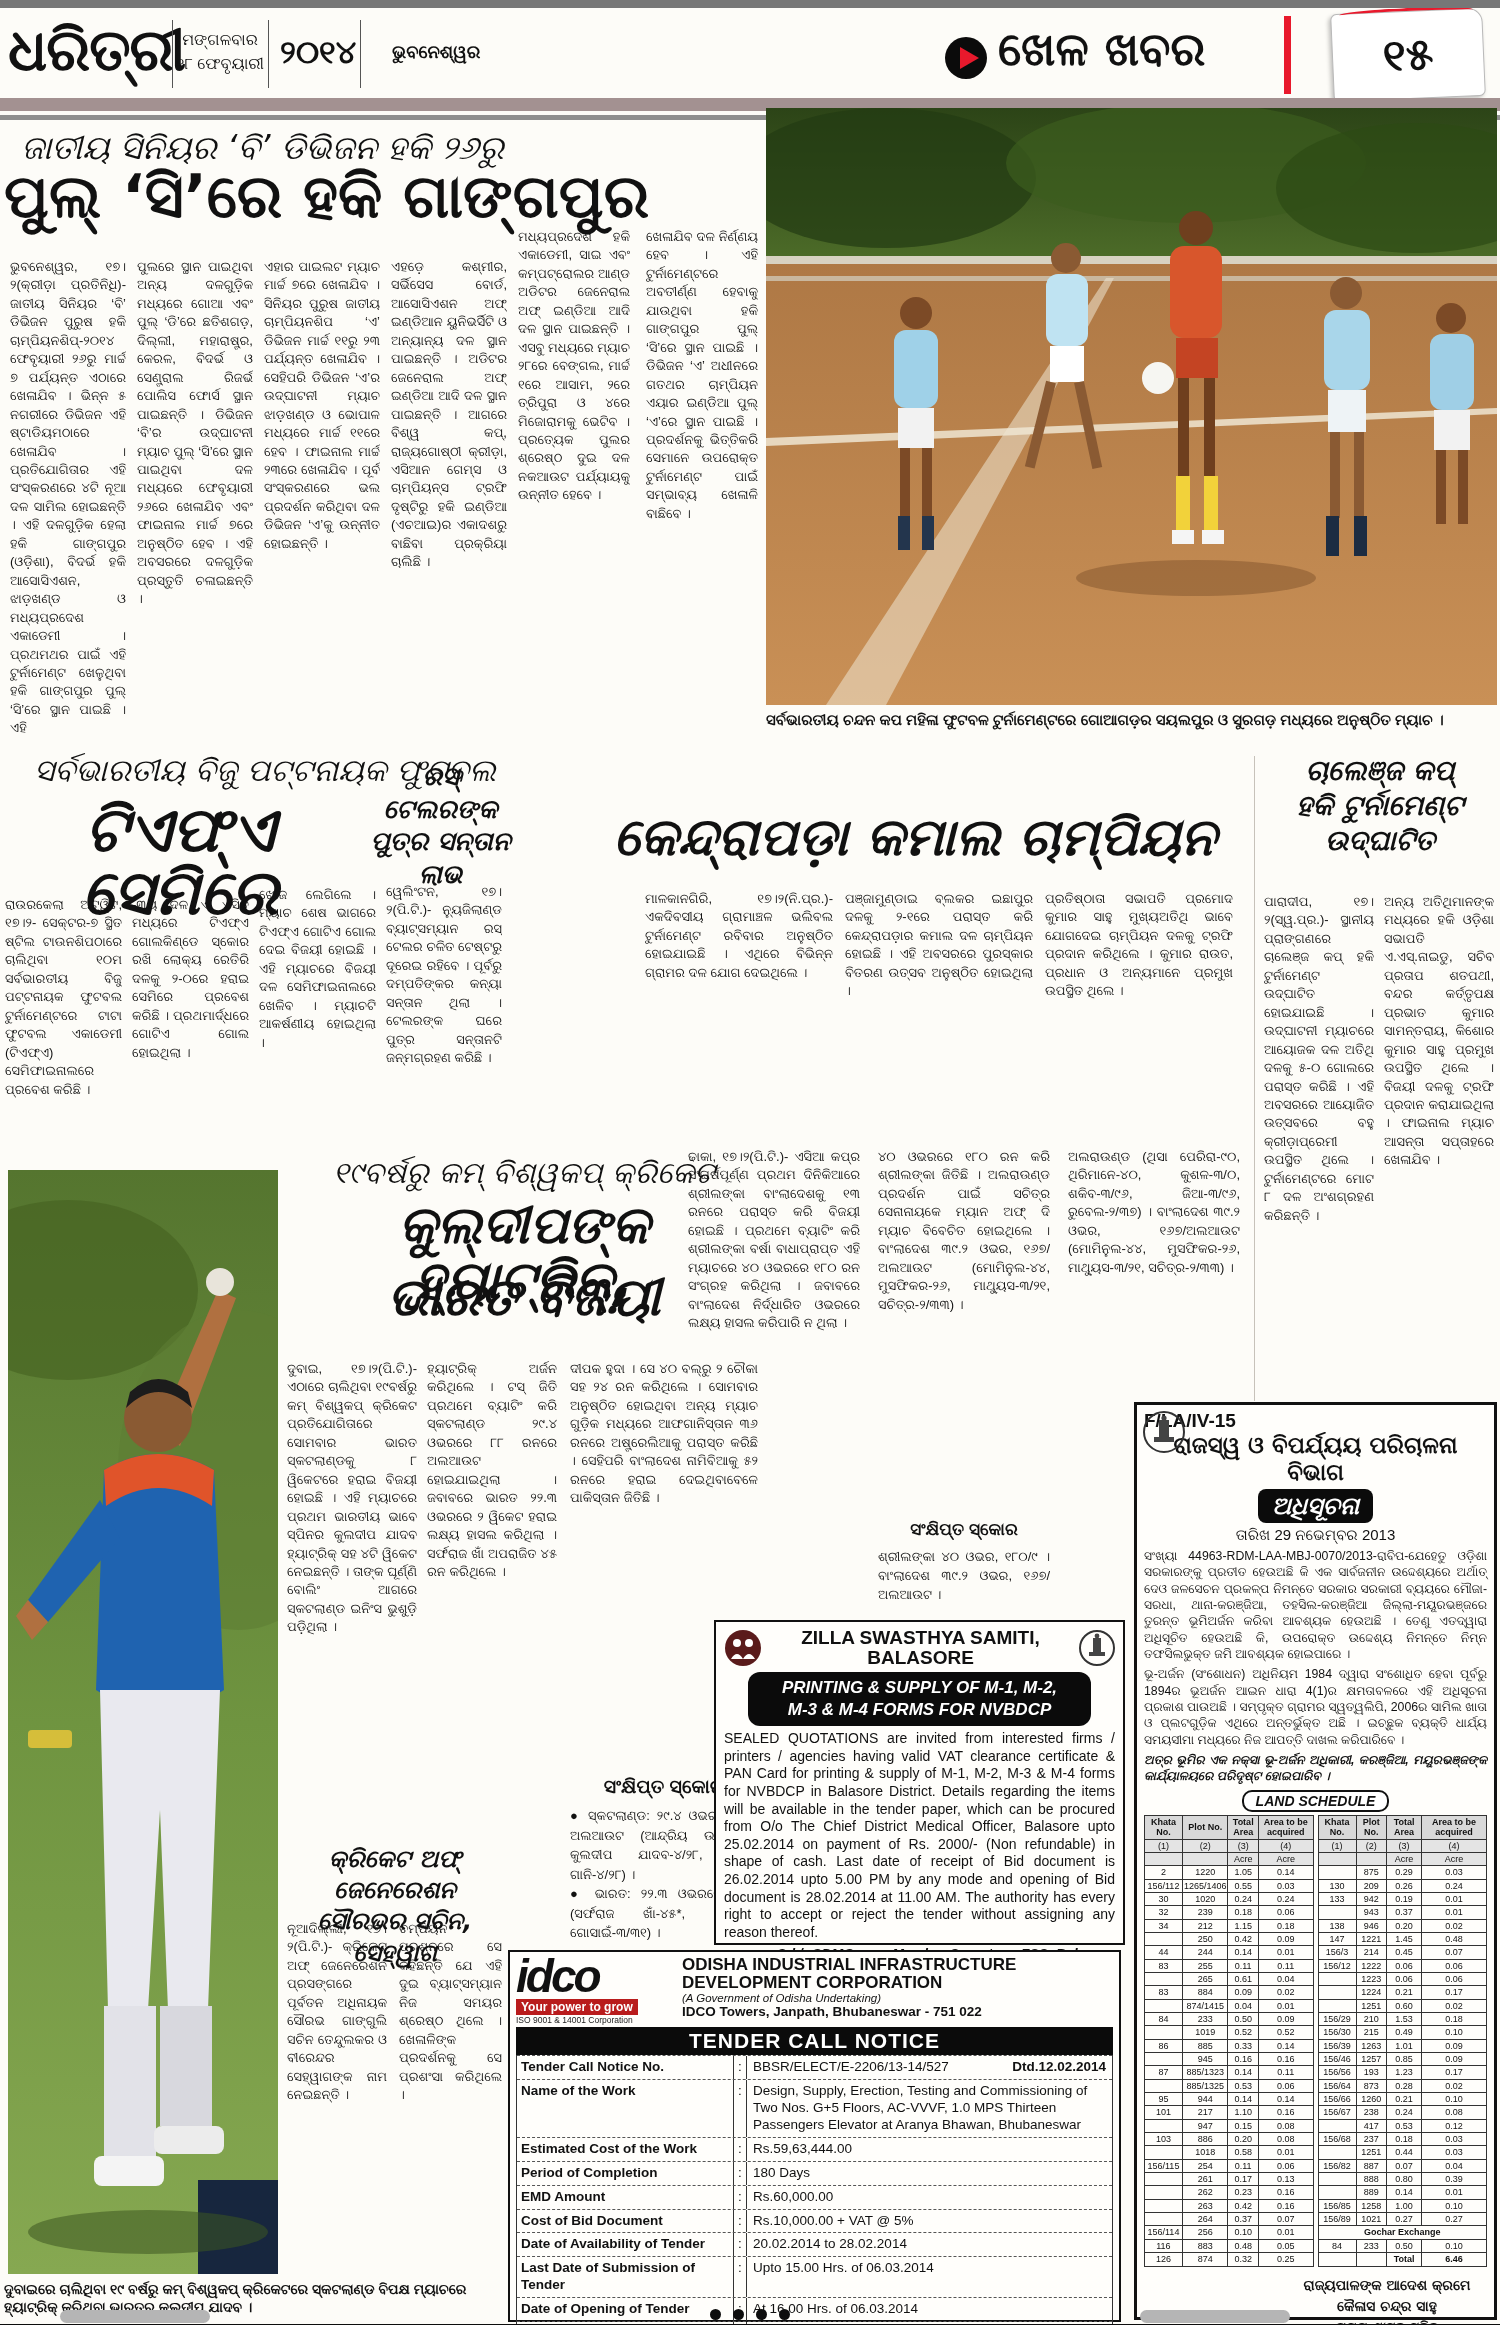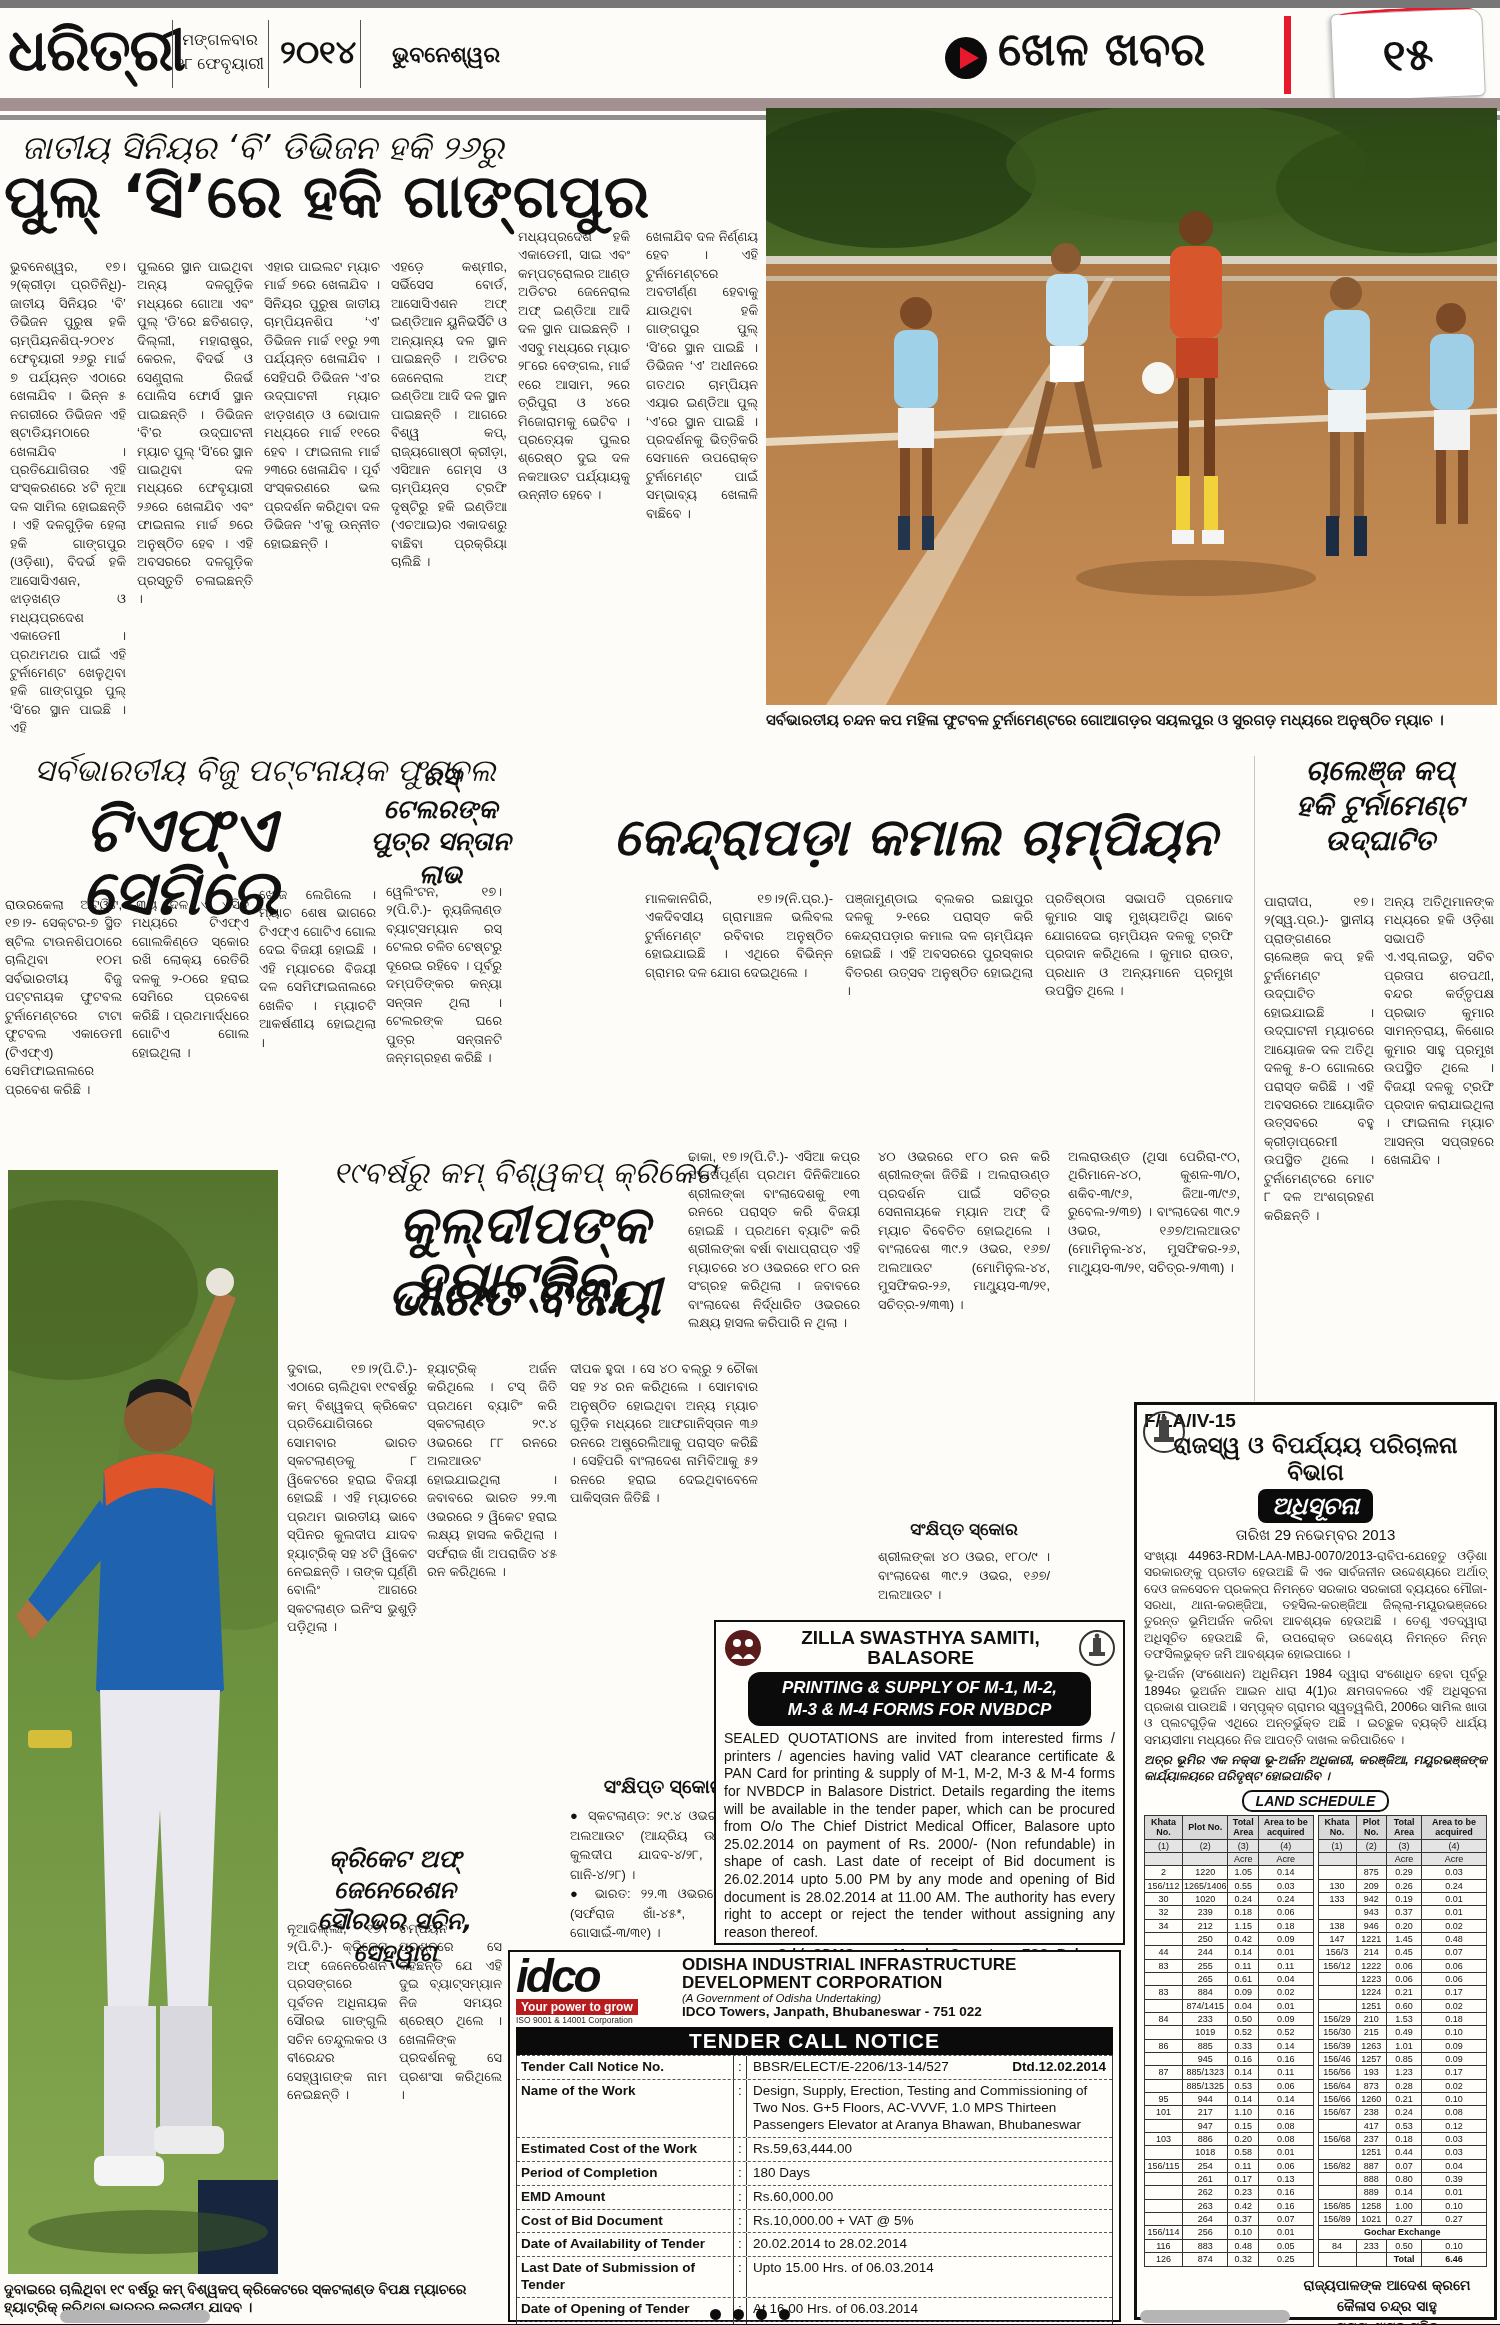--- a/index.html
+++ b/index.html
@@ -6,21 +6,21 @@
   .page{position:relative;width:1500px;height:2325px;background:#fdfcf8;margin:8px auto;
         font-family:"Liberation Sans",sans-serif;color:#111;overflow:hidden;}
   .abs{position:absolute;}
   .ctr{text-align:center;font-style:italic;}
   .bold{font-weight:bold;}
   
   .masthead{font-size:58px;font-weight:900;letter-spacing:-1px;font-family:"DejaVu Sans",sans-serif;}
   .hdr-sep{width:1px;background:#555;}
   .dateblk{font-size:16px;line-height:1.5;text-align:center;}
   .yearblk{font-size:32px;font-weight:600;}
-  .cityblk{font-size:22px;font-weight:bold;}
+  .cityblk{font-size:18px;font-weight:bold;}
   .section-title{font-size:46px;font-weight:900;font-family:"DejaVu Sans",sans-serif;}
   .red-bar{background:#e8192c;}
   .page-fold{background:#fff;border:1px solid #b9b9b9;border-radius:6px 14px 6px 6px;
              transform:rotate(-2.5deg);box-shadow:-2px 2px 4px rgba(0,0,0,.25);
              display:flex;align-items:center;justify-content:center;}
   .page-fold::before{content:"";position:absolute;top:-4px;left:8px;right:8px;height:6px;
              border-top:3px solid #e8192c;border-radius:50% 50% 0 0;}
   .page-num{font-size:44px;font-weight:900;}
   .rule1{background:#a39191;}
   .rule2{background:#8f8f8f;}

